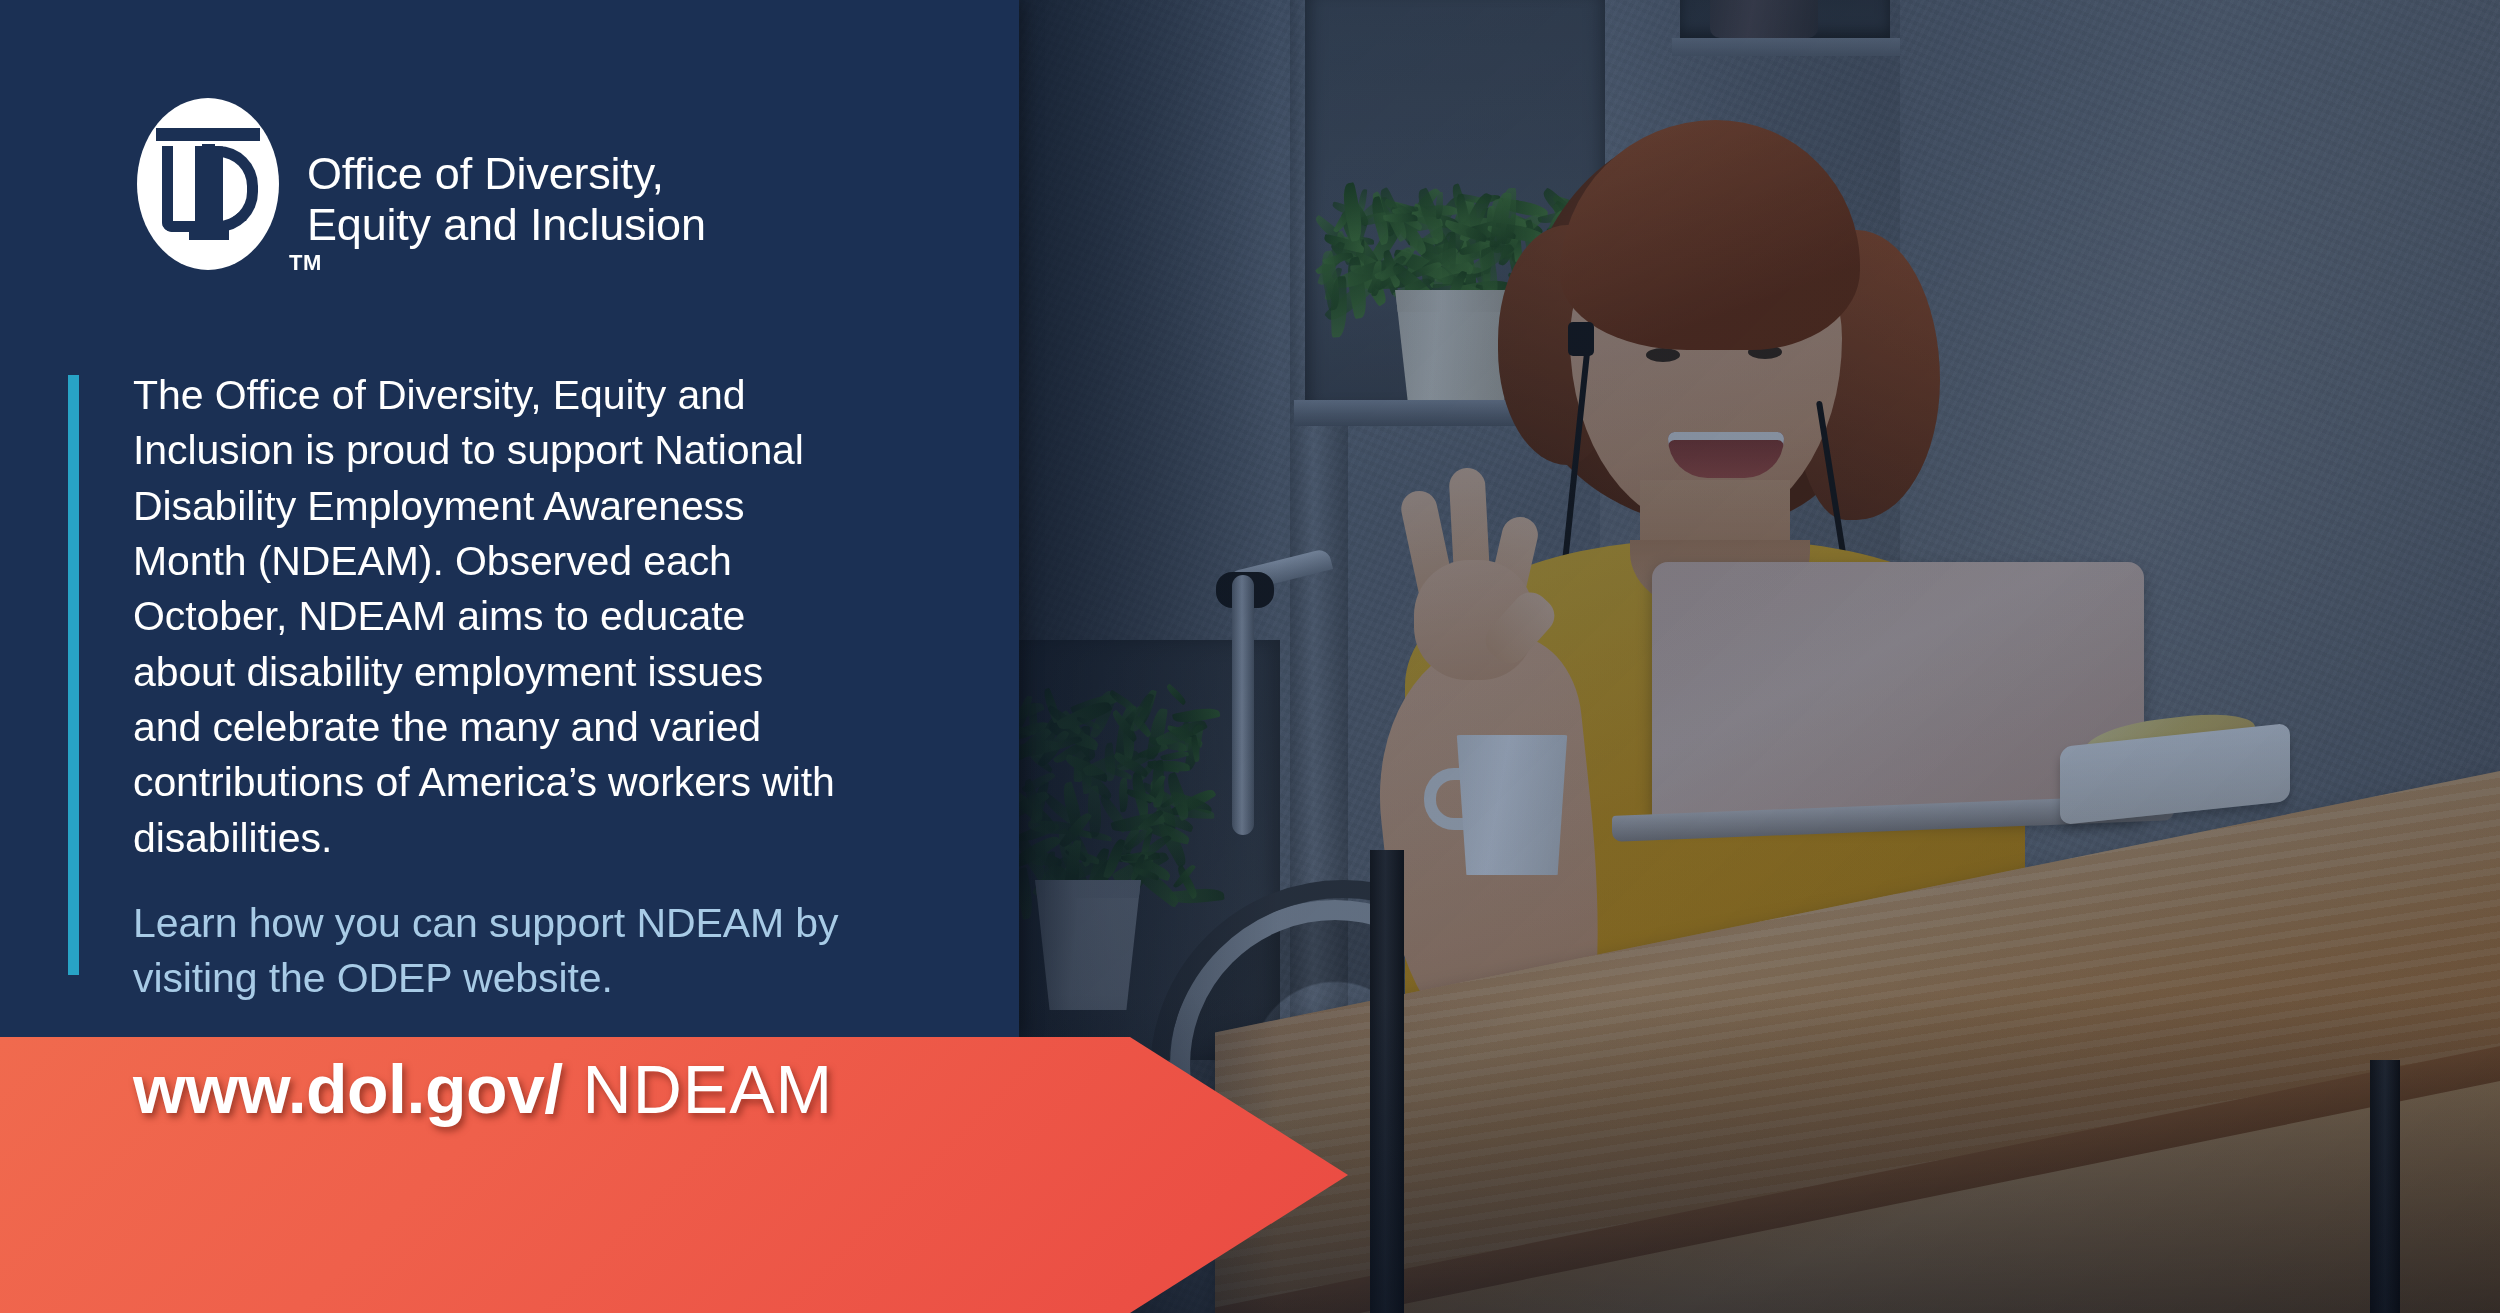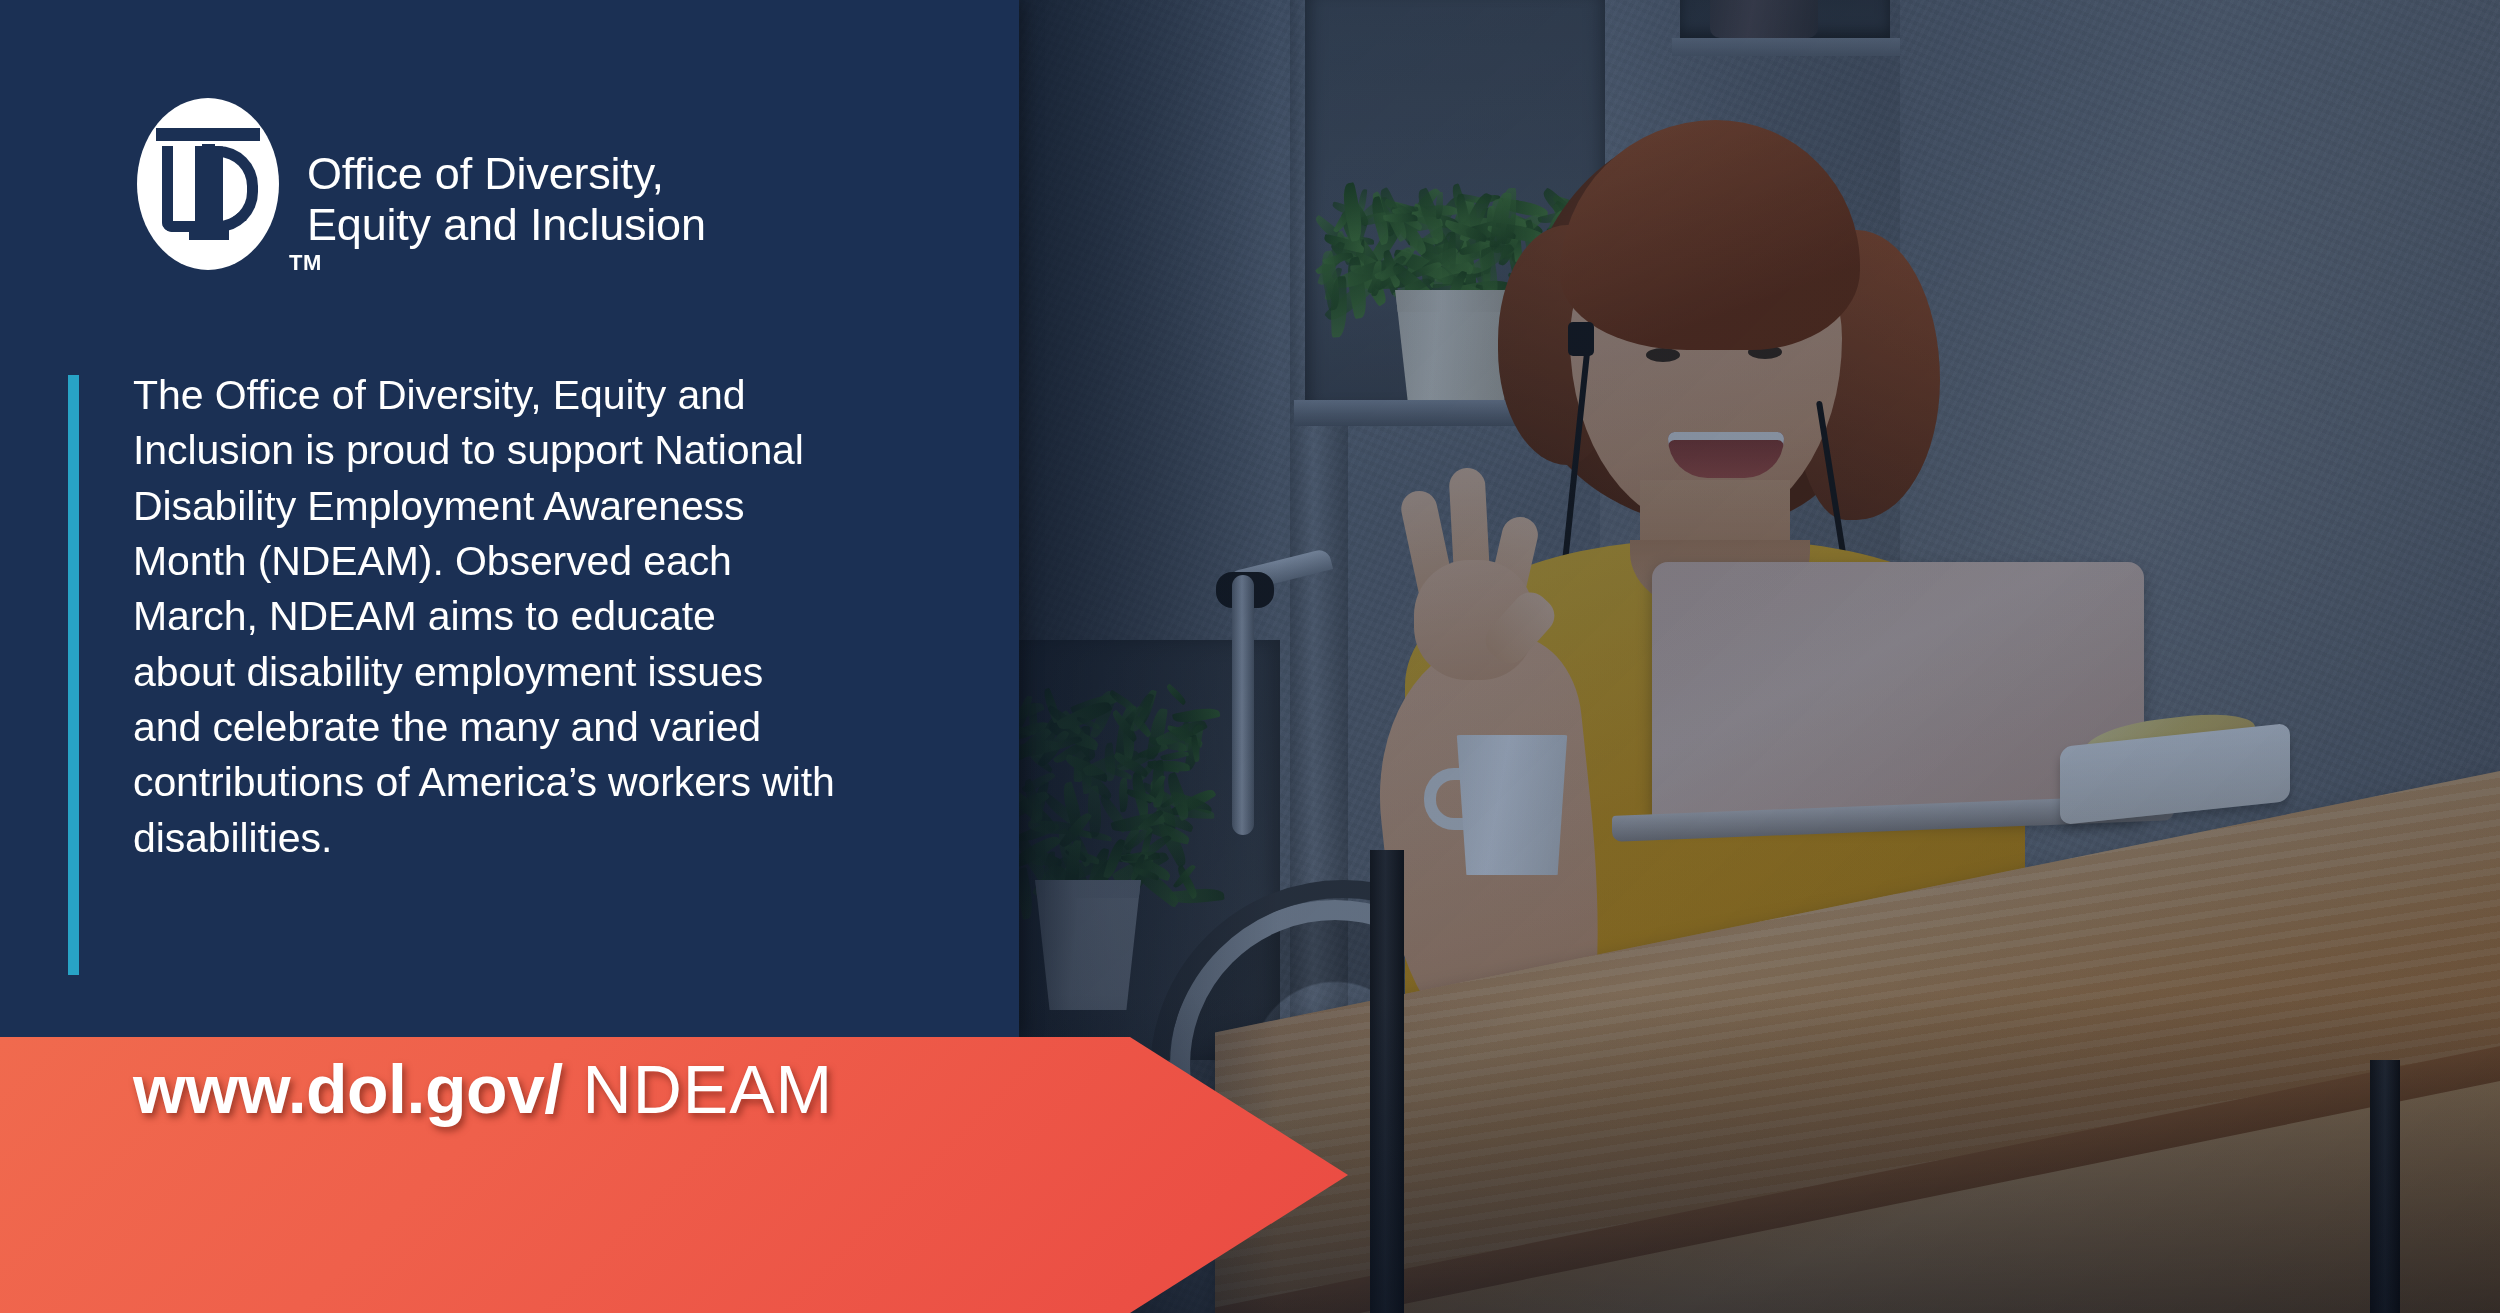--- a/index.html
+++ b/index.html
@@ -834,25 +834,27 @@
 Equity and Inclusion</div>
     </div>
 
     <div class="accent-bar"></div>
 
     <div class="copy">
       <p class="copy-main">The Office of Diversity, Equity and
 Inclusion is proud to support National
 Disability Employment Awareness
 Month (NDEAM). Observed each
-March, NDEAM aims to educate
+October, NDEAM aims to educate
 about disability employment issues
 and celebrate the many and varied
 contributions of America’s workers with
 disabilities.</p>
+      <p class="copy-link">Learn how you can support NDEAM by
+visiting the ODEP website.</p>
     </div>
   </div>
 
   <div class="arrow"></div>
   <div class="arrow-text">
     <span class="b">www.dol.gov/</span><span class="n"> NDEAM</span>
   </div>
 
 </div>
 

